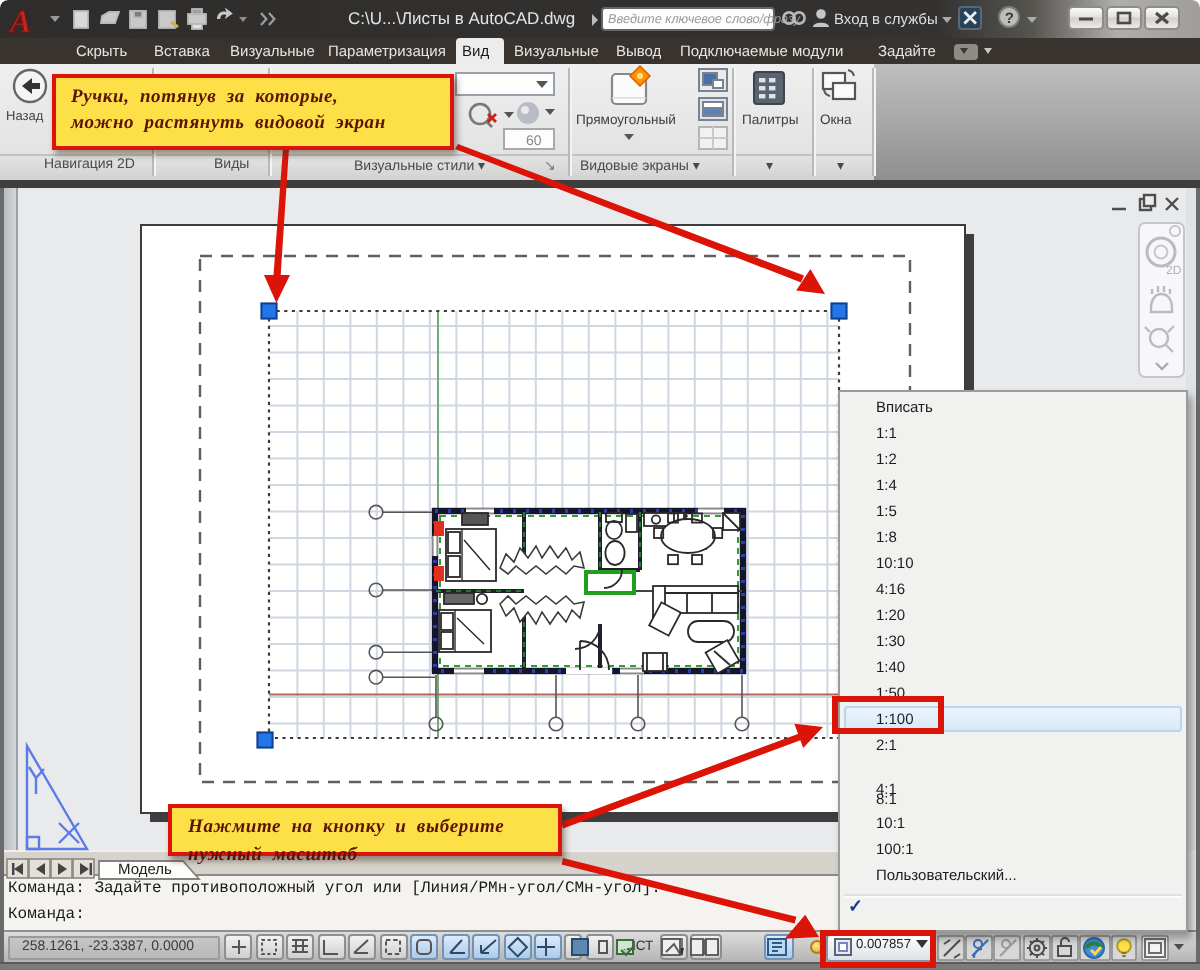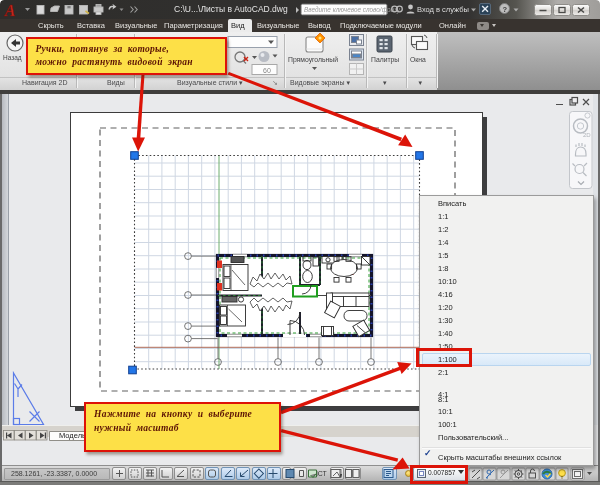--- a/index.html
+++ b/index.html
@@ -219,41 +219,44 @@
   <div class="mi" style="top:133px;">1:40</div>
   <div class="mi" style="top:146px;">1:50</div>
   <div class="mi" style="top:159px;">1:100</div>
   <div class="mi" style="top:172px;">2:1</div>
   <div class="mi" style="top:194px;">4:1</div>
   <div class="mi" style="top:198.5px;">8:1</div>
   <div class="mi" style="top:211px;">10:1</div>
   <div class="mi" style="top:224px;">100:1</div>
   <div class="mi" style="top:237px;">Пользовательский...</div>
   <div id="msep"></div>
-  <div class="mi" style="top:256.5px;">Скрыть масштабы внешних ссылок</div>
   <div style="position:absolute;left:4px;top:252px;font-size:9px;color:#1a3f8f;font-weight:bold;">✓</div>
  </div>
  <div class="abs" id="tabstrip"></div>
  <div class="abs" style="left:3px;top:426.5px;z-index:3;">
   <svg width="110" height="11" viewBox="0 0 110 11">
    <g fill="#e3e0da" stroke="#8a8880" stroke-width="0.8">
     <rect x="0.5" y="0.5" width="10.5" height="9.5"></rect>
           <rect x="11.5" y="0.5" width="10.5" height="9.5"></rect>
     <rect x="22.5" y="0.5" width="10.5" height="9.5"></rect>
           <rect x="33.5" y="0.5" width="10.5" height="9.5"></rect>
    </g>
    <g fill="#444">
     <path d="M4 5.5 L8.5 2.5 V8.5 Z M3 2.5 h1.2 v6 H3 Z"></path>
     <path d="M15 5.5 L19.5 2.5 V8.5 Z"></path>
     <path d="M30.5 5.5 L26 2.5 V8.5 Z"></path>
     <path d="M41.5 5.5 L37 2.5 V8.5 Z M41.8 2.5 h1.2 v6 h-1.2 Z"></path>
    </g>
    <path d="M46.5 10.5 V1.5 h42 l8 9 Z" fill="#fdfdfc" stroke="#84827c" stroke-width="0.9"></path>
    <text x="56" y="8" font-size="7.5" fill="#222" font-family="Liberation Sans">Модель</text>
   </svg>
+ </div>
+ <div class="abs" id="cmdarea">
+  <div style="position:absolute;left:2px;top:2px;white-space:pre;">Команда: Задайте противоположный угол или [Линия/РМн-угол/СМн-угол]:</div>
+  <div style="position:absolute;left:2px;top:14.5px;">Команда:</div>
  </div>
  <div class="abs" id="statusbar"></div>
  <div class="abs" style="left:4px;top:468px;width:106px;height:12px;background:linear-gradient(#c6c6c6,#b9b9b9);border:1px solid #9b9b9b;border-radius:1px;box-sizing:border-box;z-index:2;"></div>
  <div class="abs" style="left:11px;top:469.5px;font-size:7px;color:#3c3c3c;z-index:3;white-space:nowrap;">258.1261, -23.3387, 0.0000</div>
 
  <div class="sbtn" style="left:112px;"></div>
  <div class="sbtn" style="left:127.5px;"></div>
  <div class="sbtn" style="left:143px;"></div>
  <div class="sbtn" style="left:158.5px;"></div>
  <div class="sbtn" style="left:174px;"></div>
@@ -359,21 +362,21 @@
 
  <div class="abs" style="left:227.5px;top:19px;width:24px;height:13px;background:#ececec;border-radius:2px 2px 0 0;"></div>
  <div class="tab" style="left:38px;top:19px;">Скрыть</div>
  <div class="tab" style="left:77px;top:19px;">Вставка</div>
  <div class="tab" style="left:115px;top:19px;">Визуальные</div>
  <div class="tab" style="left:164px;top:19px;">Параметризация</div>
  <div class="tab" style="left:231px;top:19px;color:#1c1c1c;">Вид</div>
  <div class="tab" style="left:257px;top:19px;">Визуальные</div>
  <div class="tab" style="left:308px;top:19px;">Вывод</div>
  <div class="tab" style="left:340px;top:19px;">Подключаемые модули</div>
- <div class="tab" style="left:439px;top:19px;">Онлайн</div>
+ <div class="tab" style="left:439px;top:19px;">Задайте</div>
  <div class="abs" style="left:477px;top:21.5px;width:12px;height:8px;background:#8e8a86;border-radius:2px;z-index:2;"></div>
  <div class="abs" style="left:480px;top:24px;width:0;height:0;border-left:2.5px solid transparent;border-right:2.5px solid transparent;border-top:3px solid #3a3632;z-index:3;"></div>
  <div class="abs" style="left:492px;top:23.5px;width:0;height:0;border-left:2.5px solid transparent;border-right:2.5px solid transparent;border-top:3px solid #c8c5c2;z-index:2;"></div>
 
  <div class="psep" style="left:76px;"></div>
  <div class="psep" style="left:134px;"></div>
  <div class="psep" style="left:284px;"></div>
  <div class="psep" style="left:366px;"></div>
  <div class="psep" style="left:406px;"></div>
  <div class="psep" style="left:436px;"></div>
@@ -502,14 +505,14 @@
    <path d="M227.5 74.5 L229 72 L402 137.8 L400.5 141.2 Z"></path>
    <polygon points="412.5,147 398.1,145.3 405.2,134.5"></polygon>
    <path d="M280.5 411 L281.5 414.2 L402.5 369.3 L401.3 366.1 Z"></path>
    <polygon points="411.5,363.5 401.6,374.0 397.2,361.9"></polygon>
    <path d="M281.5 429 L280.8 432.3 L397.3 461.8 L398.2 458.4 Z"></path>
    <polygon points="409.5,468.5 392.4,469.4 402.6,457.4"></polygon>
   </g>
  </svg>
 
  <div class="callout" style="left:25.5px;top:36.5px;width:201px;height:38px;padding:4px 0 0 8px;">Ручки, потянув за которые,<br>можно растянуть видовой экран</div>
- <div class="callout" style="left:84px;top:402px;width:197px;height:50px;padding:4px 0 0 8px;">Нажмите на кнопку и выберите<br>нужный масштаб</div>
+ <div class="callout" style="left:84px;top:402px;width:197px;height:26px;padding:4px 0 0 8px;">Нажмите на кнопку и выберите<br>нужный масштаб</div>
 </div>
 
 </body></html>

